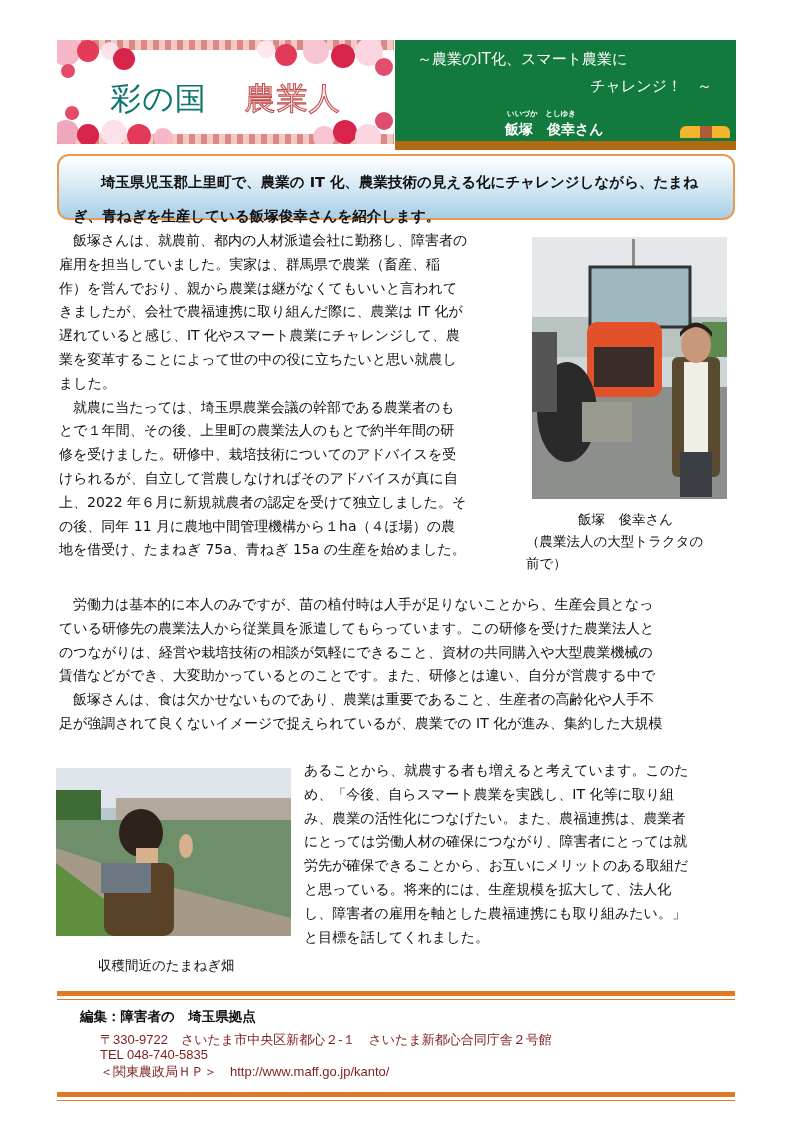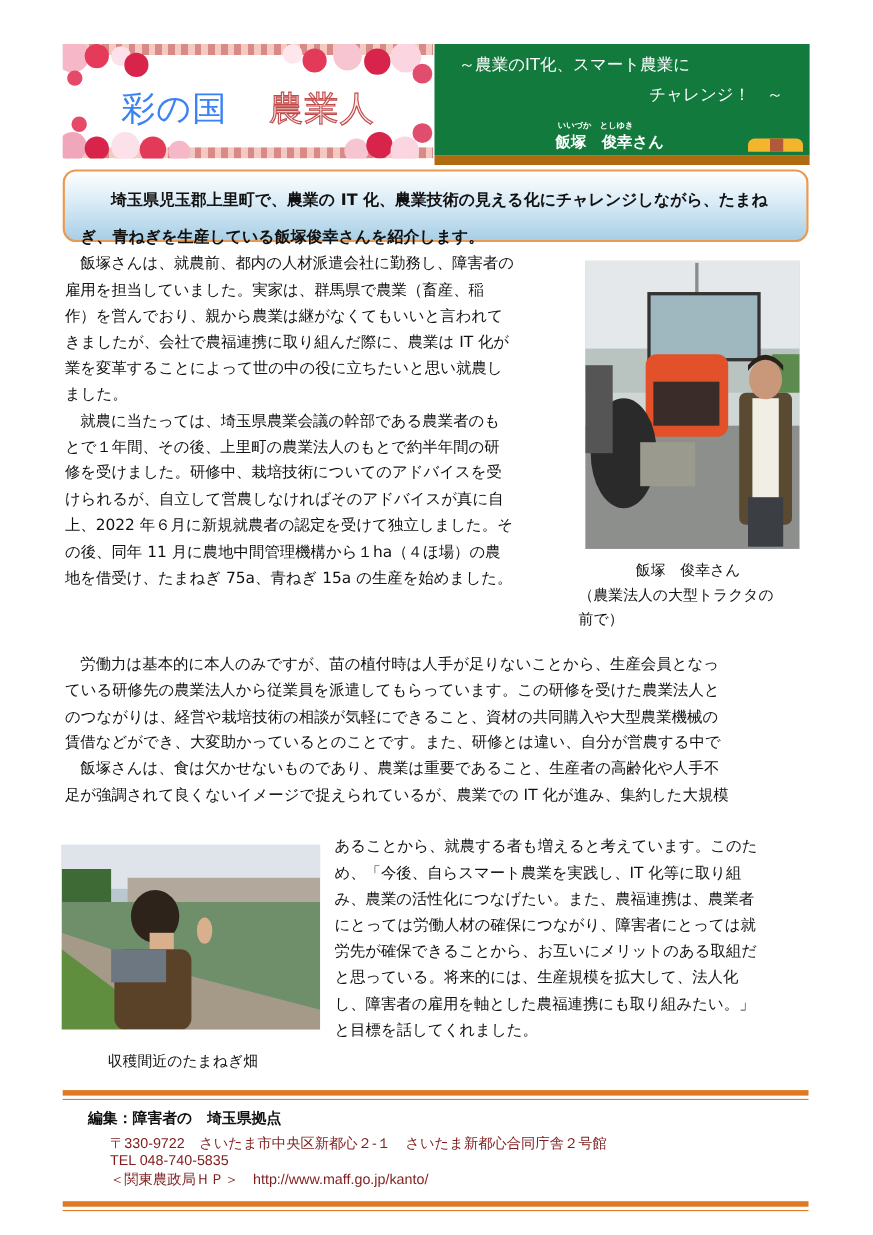--- a/index.html
+++ b/index.html
@@ -8,21 +8,21 @@
   .abs { position:absolute; }
 
   
   .banner-left { left:57px; top:40px; width:337px; height:104px; background:#fff; overflow:hidden; }
   .banner-left .strip { position:absolute; left:0; right:0; height:10px;
      background: repeating-linear-gradient(90deg,#d98a86 0 6px,#f4c9c1 6px 12px); }
   .banner-left .strip.top { top:0; }
   .banner-left .strip.bot { bottom:0; }
   .flower { position:absolute; border-radius:50%; }
   .banner-title { position:absolute; left:0; right:0; top:38px; text-align:center; font-size:31px; letter-spacing:1px; }
-  .title-green { color:#3b82f6; }
+  .title-green { color:#0f766e; }
   .title-pink { color:#fff; -webkit-text-stroke:1px #c04a4a; margin-left:38px; color:#fbe9e9; }
 
   
   .board { left:395px; top:40px; width:341px; height:101px; background:#137a3e; color:#fff; }
   .board .l1 { position:absolute; left:22px; top:10px; font-size:15px; font-weight:normal; }
   .board .l2 { position:absolute; right:24px; top:37px; font-size:15px; font-weight:normal; }
   .board .ruby { position:absolute; left:112px; top:69px; font-size:7.5px; font-weight:bold; word-spacing:6px; }
   .board .name { position:absolute; left:110px; top:81px; font-size:14px; font-weight:bold; }
   .board .eraser { position:absolute; right:6px; bottom:3px; width:50px; height:12px; background:#f2b52b; border-radius:6px 6px 0 0; }
   .board .eraser .mid { position:absolute; left:20px; top:0; width:12px; height:12px; background:#b05a3a; }
@@ -97,20 +97,21 @@
 
 <div class="abs summary">
   <p>埼玉県児玉郡上里町で、農業の IT 化、農業技術の見える化にチャレンジしながら、たまねぎ、青ねぎを生産している飯塚俊幸さんを紹介します。</p>
 </div>
 
 <div class="abs txt col1">
   <span class="line">　飯塚さんは、就農前、都内の人材派遣会社に勤務し、障害者の</span>
   <span class="line">雇用を担当していました。実家は、群馬県で農業（畜産、稲</span>
   <span class="line">作）を営んでおり、親から農業は継がなくてもいいと言われて</span>
   <span class="line">きましたが、会社で農福連携に取り組んだ際に、農業は IT 化が</span>
+  <span class="line">遅れていると感じ、IT 化やスマート農業にチャレンジして、農</span>
   <span class="line">業を変革することによって世の中の役に立ちたいと思い就農し</span>
   <span class="line">ました。</span>
   <span class="line">　就農に当たっては、埼玉県農業会議の幹部である農業者のも</span>
   <span class="line">とで１年間、その後、上里町の農業法人のもとで約半年間の研</span>
   <span class="line">修を受けました。研修中、栽培技術についてのアドバイスを受</span>
   <span class="line">けられるが、自立して営農しなければそのアドバイスが真に自</span>
   <span class="line">上、2022 年６月に新規就農者の認定を受けて独立しました。そ</span>
   <span class="line">の後、同年 11 月に農地中間管理機構から１ha（４ほ場）の農</span>
   <span class="line">地を借受け、たまねぎ 75a、青ねぎ 15a の生産を始めました。</span>
 </div>

